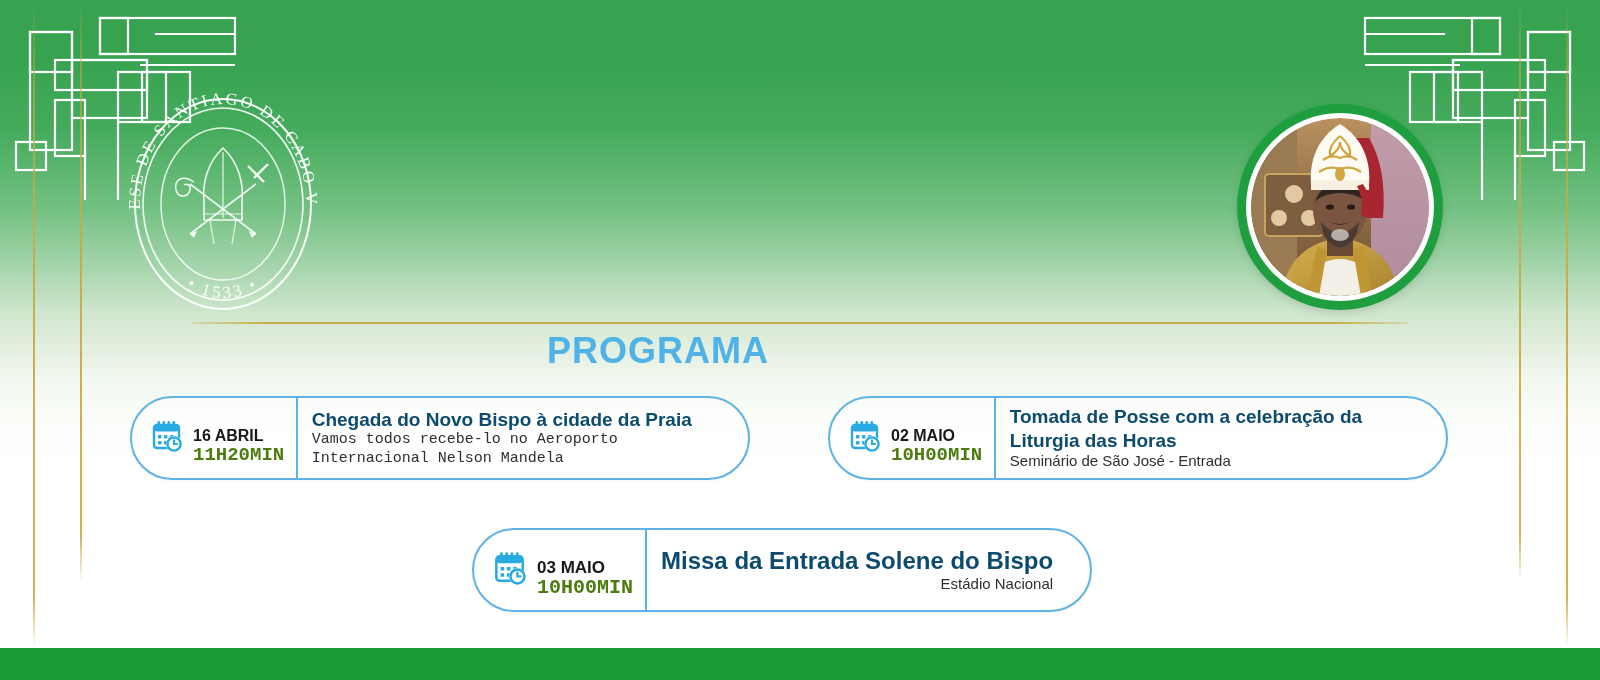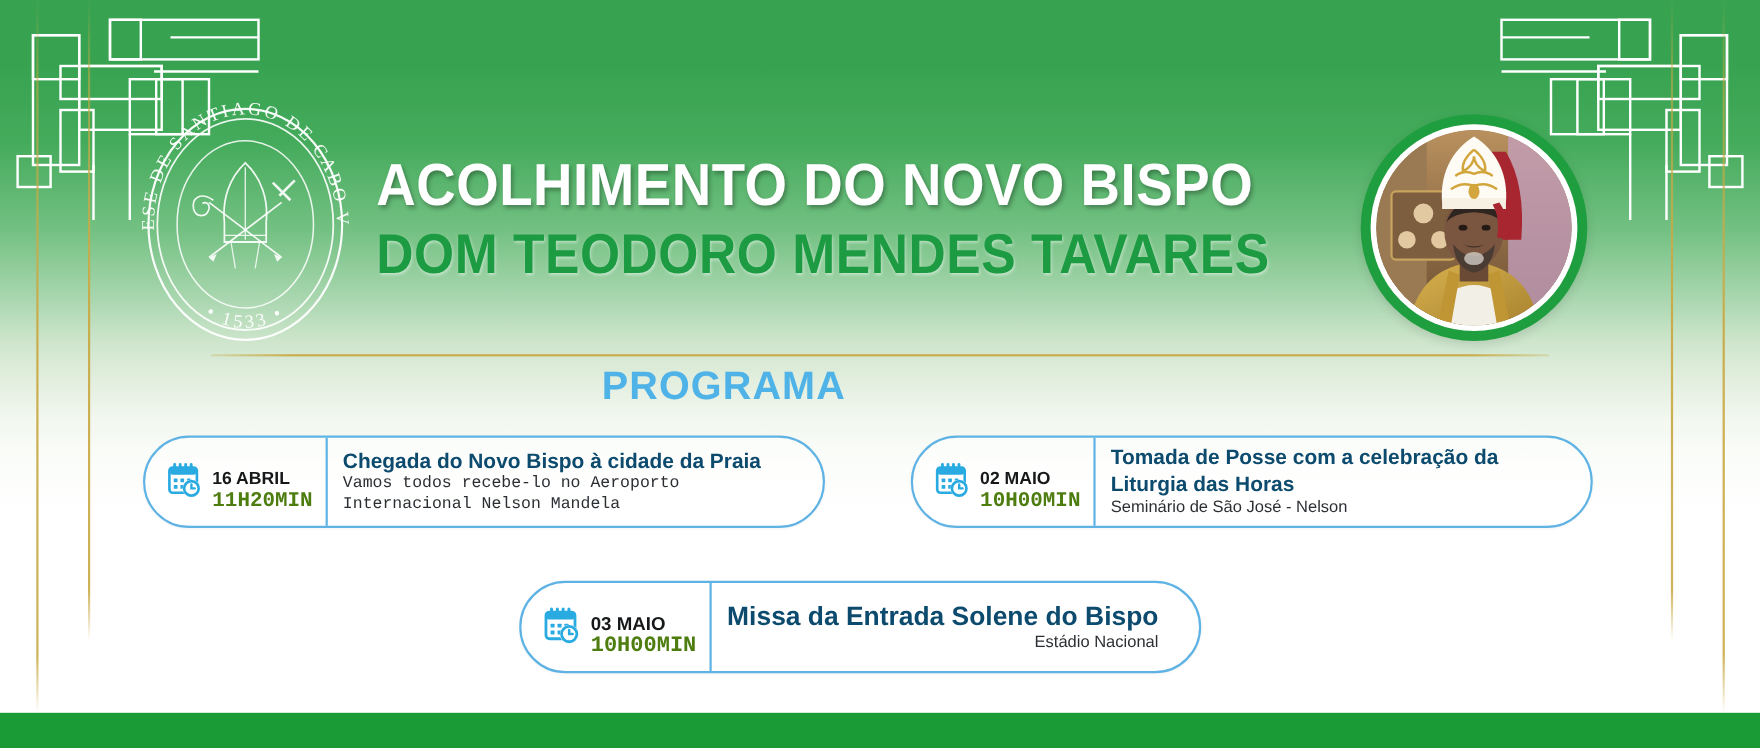--- a/index.html
+++ b/index.html
@@ -241,24 +241,20 @@
 
       <path d="M76 96 C 64 88 56 94 58 104 C 60 112 70 112 72 104 C 73 99 69 97 66 99" stroke="#ffffff" stroke-width="1.5" fill="none" opacity=".9"></path>
 
       <path d="M136 92 L 150 78 M130 80 L 146 96" stroke="#ffffff" stroke-width="2.4" opacity=".9"></path>
 
       <path d="M72 148 l 7 -3 l -3 7 z" fill="#ffffff" opacity=".9"></path>
       <path d="M138 148 l -7 -3 l 3 7 z" fill="#ffffff" opacity=".9"></path>
     </svg>
   </div>
 
-  <div class="headline">
-    <div class="l1">ACOLHIMENTO DO NOVO BISPO</div>
-    <div class="l2">DOM TEODORO MENDES TAVARES</div>
-  </div>
 
   <div class="portrait">
     <div class="ring-white"></div>
     <div class="photo">
       <svg width="178" height="178" viewBox="0 0 178 178">
         <defs>
           <clipPath id="pclip">
               <circle cx="89" cy="89" r="89"></circle>
             </clipPath>
           <linearGradient id="bgwall" x1="0" y1="0" x2="0" y2="1">
@@ -378,21 +374,21 @@
         </svg>
       </span>
       <span class="date-txt">
         <span class="d1">02 MAIO</span>
         <span class="d2">10H00MIN</span>
       </span>
     </div>
     <div class="divider"></div>
     <div class="body-col">
       <div class="title">Tomada de Posse com a celebração da Liturgia das Horas</div>
-      <div class="sub">Seminário de São José - Nelson</div>
+      <div class="sub">Seminário de São José - Entrada</div>
     </div>
   </div>
 
   <div class="card" id="card-3">
     <div class="date-col">
       <span class="cal-icon">
         <svg width="38" height="38" viewBox="0 0 36 36" fill="none">
           <g fill="#29abe2">
             <rect x="6" y="7" width="25" height="23" rx="3" fill="#ffffff" stroke="#29abe2" stroke-width="2.4"></rect>
             <rect x="6.5" y="7.5" width="24" height="6" rx="2.5" fill="#29abe2"></rect>

